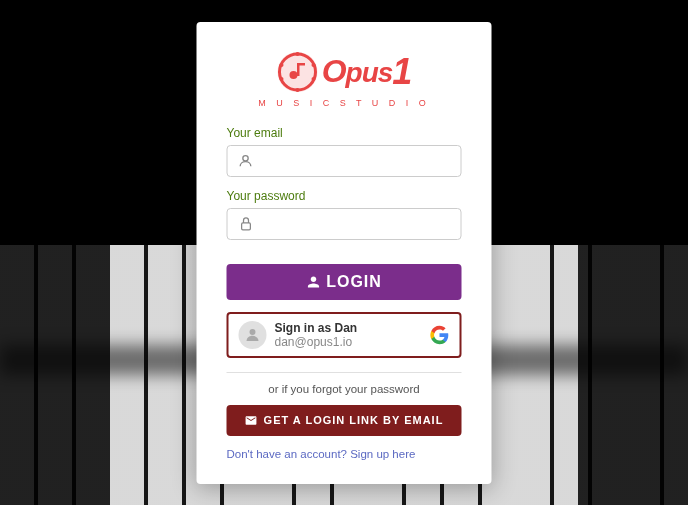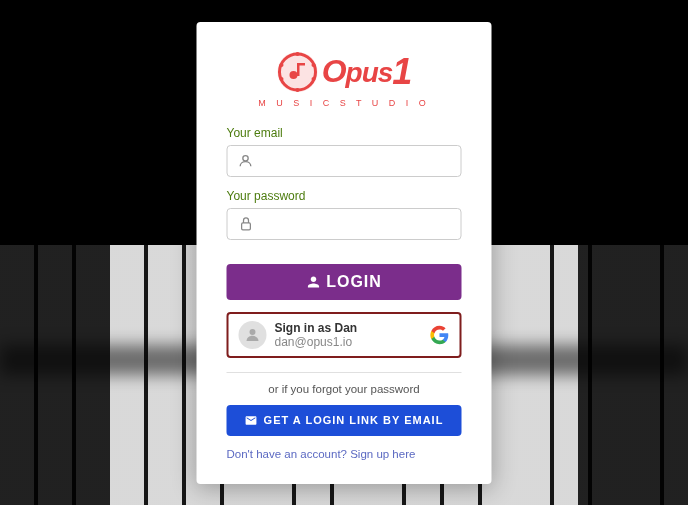--- a/index.html
+++ b/index.html
@@ -265,21 +265,21 @@
       color: #555;
       margin-bottom: 10px;
     }
 
     .btn-email-link {
       display: flex;
       align-items: center;
       justify-content: center;
       width: 100%;
       padding: 9px;
-      background: #1d4ed8;
+      background: #7f1d1d;
       color: #fff;
       border: none;
       border-radius: 4px;
       font-size: 11px;
       font-weight: 700;
       letter-spacing: 1px;
       cursor: pointer;
       margin-bottom: 12px;
       gap: 6px;
     }

